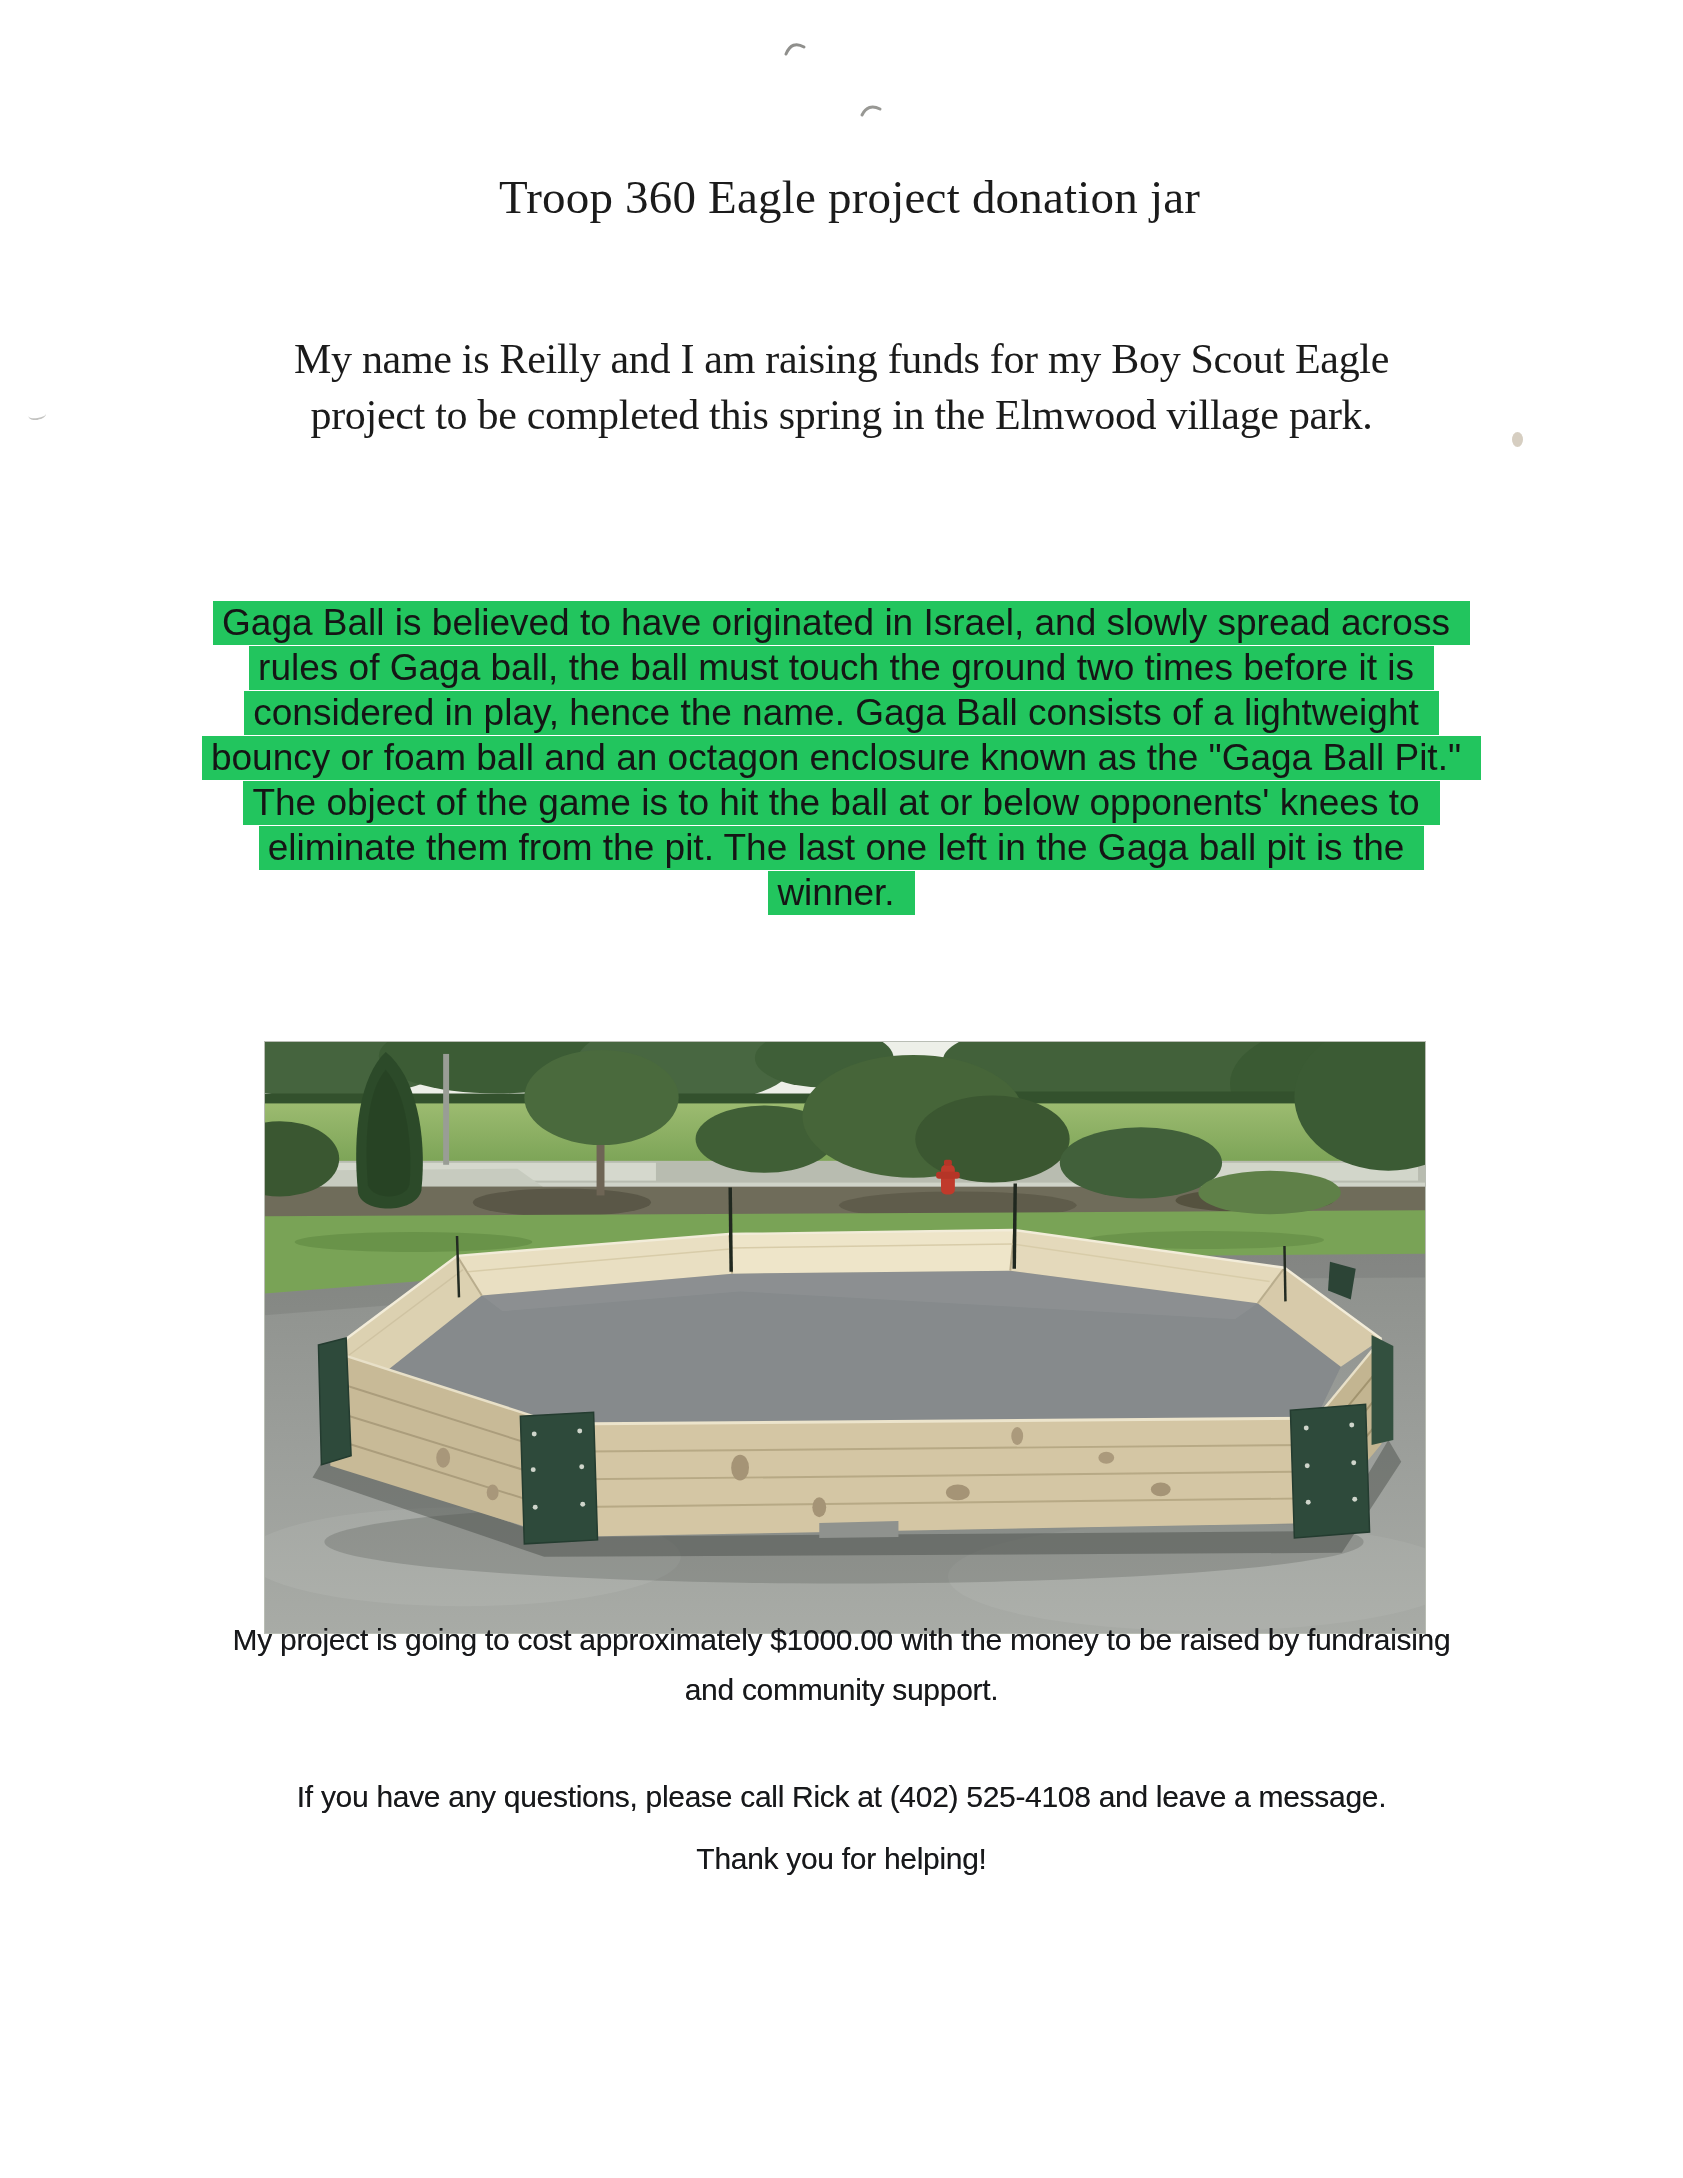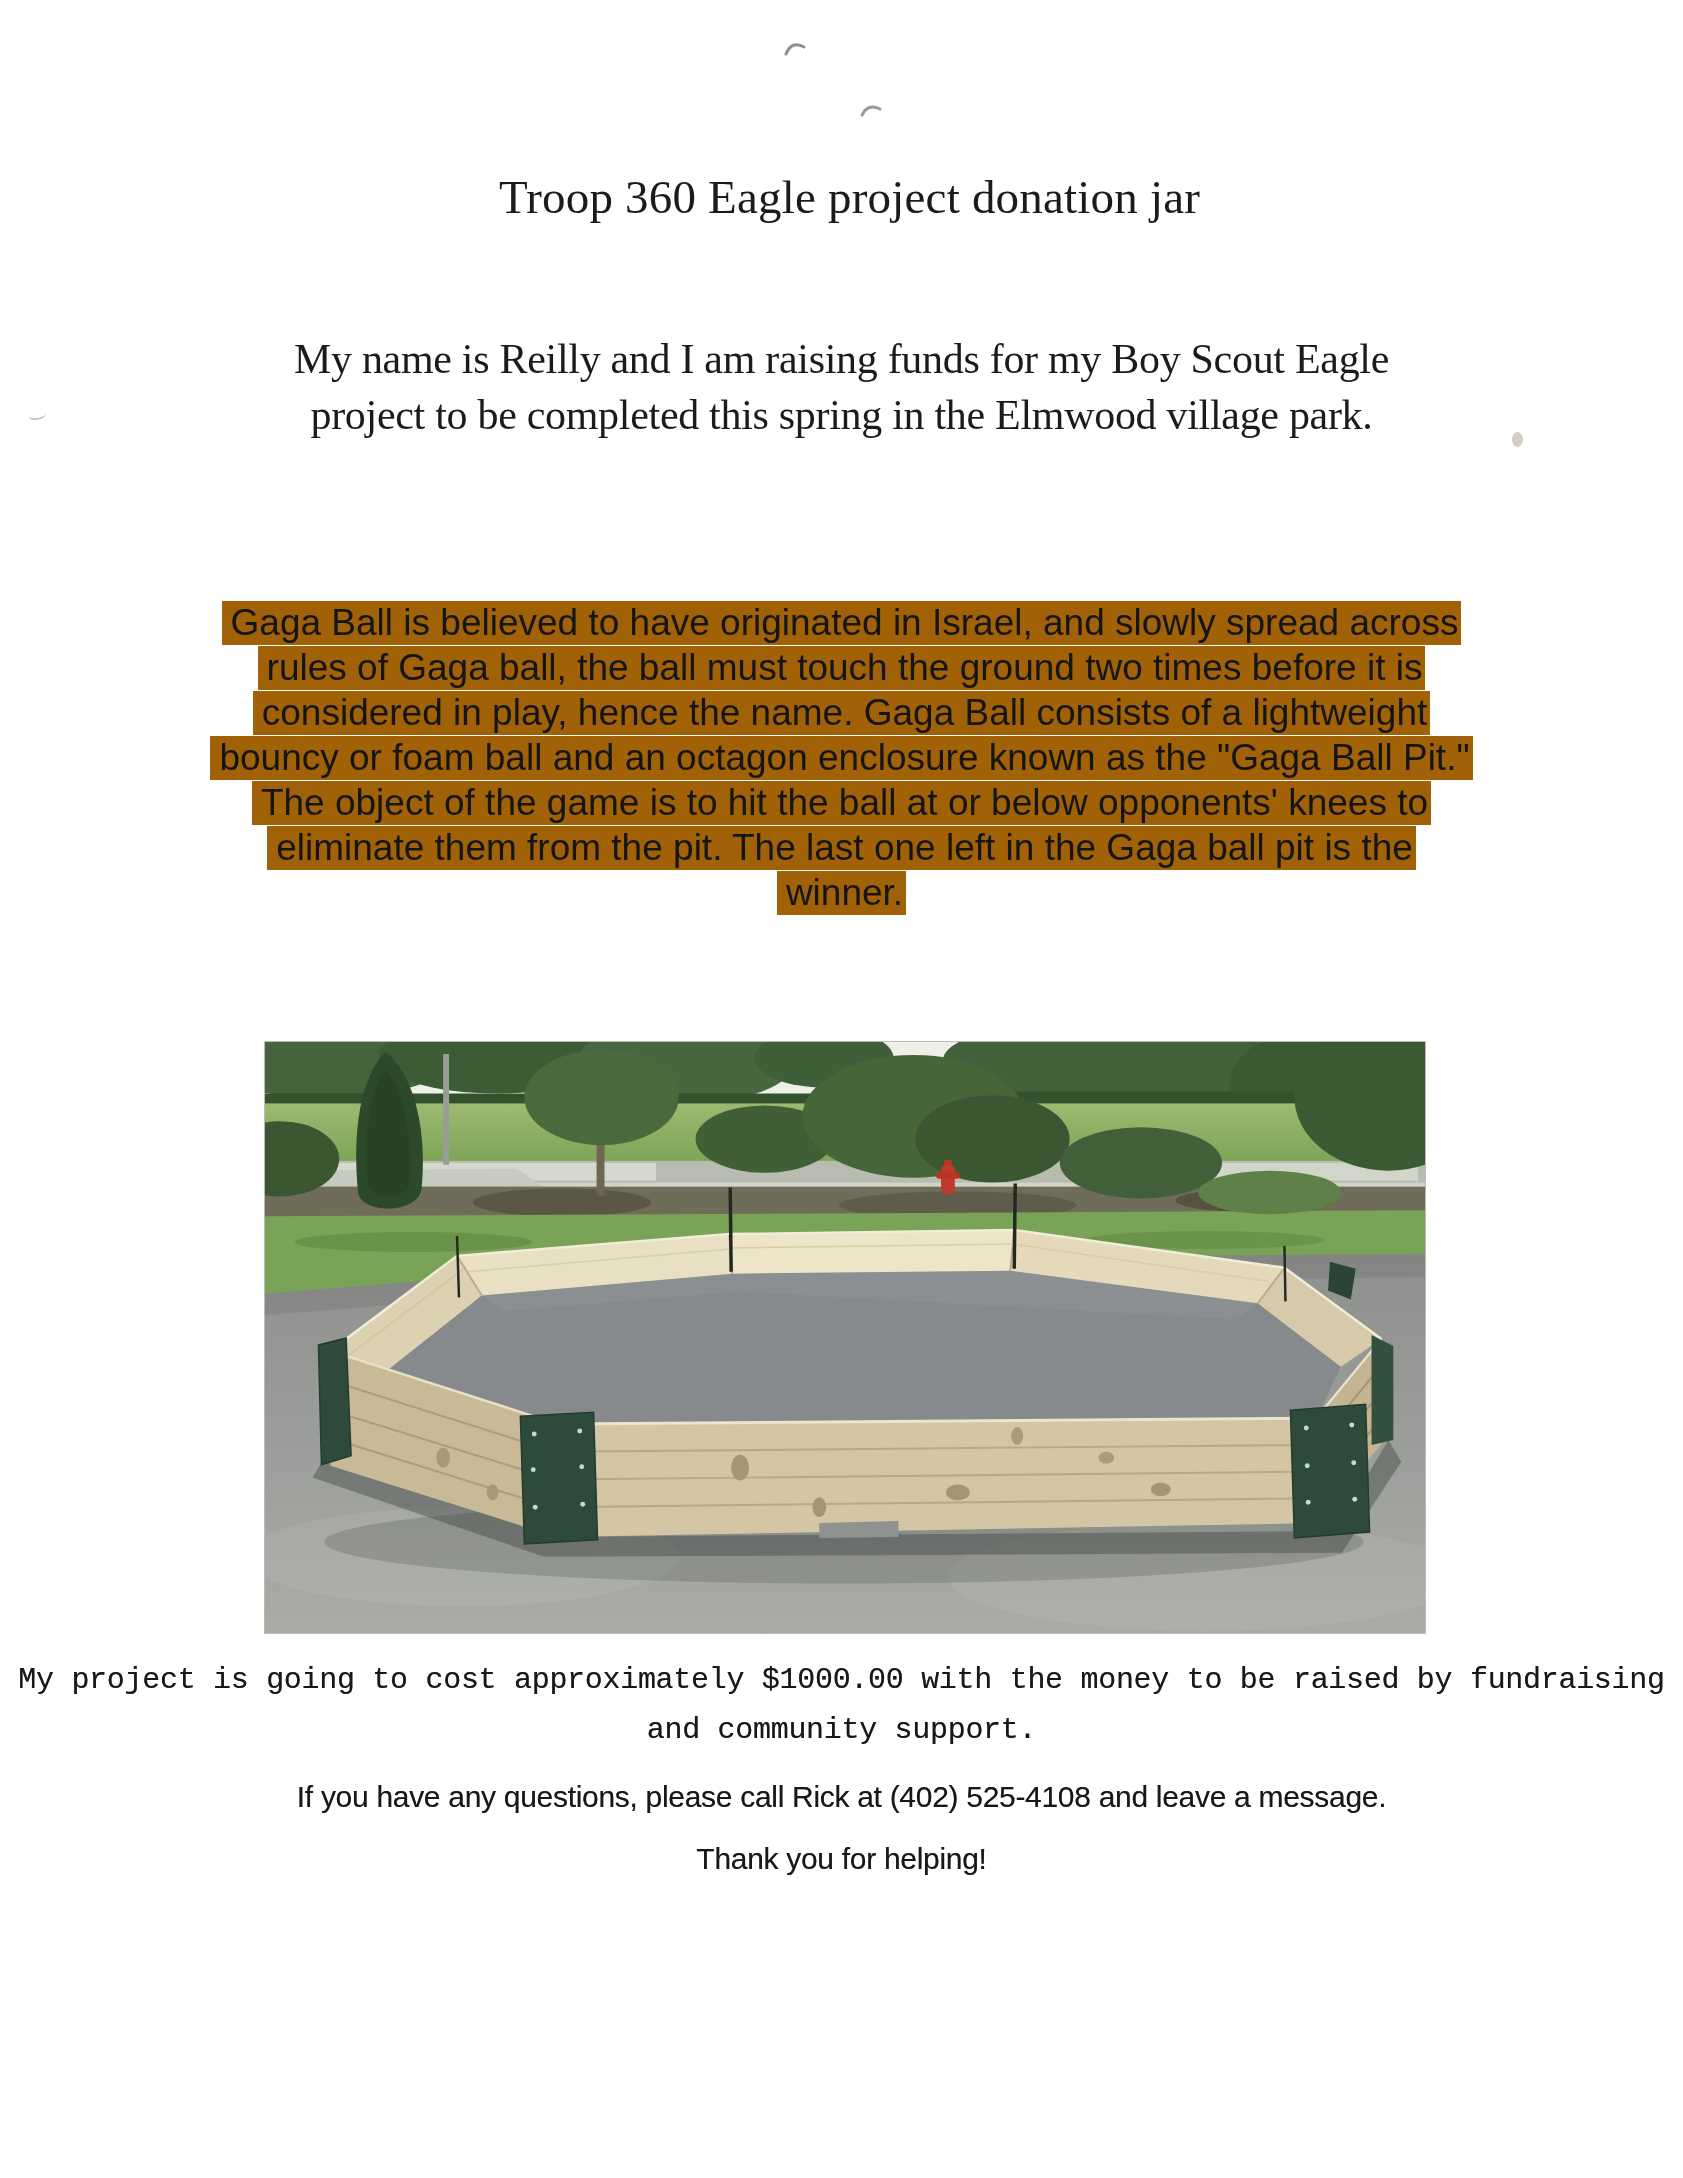--- a/index.html
+++ b/index.html
@@ -25,34 +25,34 @@
   .p1{top:331px;}
   .p2{top:471px;}
   .ln{display:block;}
   
   .hl-block{
     position:absolute; left:0; right:0; top:600px; text-align:center;
     font-family:"Liberation Sans", sans-serif; font-size:37px; line-height:45px;
     color:#151515;
   }
   .hl-row{height:45px;}
-  .hl{background:#a16207; padding:1px 3px 2px 9px; box-decoration-break:clone;}
+  .hl{background:#22c55e; padding:1px 20px 2px 9px; box-decoration-break:clone;}
   
   .photo{
     position:absolute; left:265px; top:1042px; width:1160px; height:591px; margin:0;
     outline:1px solid #b9bdb4;
   }
   .photo svg{display:block;}
   
   .bottom{
     position:absolute; left:0; right:0; margin:0; text-align:center;
     font-family:"Liberation Sans", sans-serif; font-size:30px; line-height:50px;
     color:#17181a; letter-spacing:-0.3px; text-shadow:0 0 0.4px rgba(20,20,25,.6);
   }
-  .cost{top:1655px;font-family:Liberation Mono, monospace;}
+  .cost{top:1615px;}
   .contact{top:1772px;}
   .thanks{top:1834px;}
 </style>
 </head>
 <body>
 
 <div class="page">
 
   <svg class="artifact" style="left:782px;top:38px;" width="28" height="22" viewBox="0 0 28 22">
     <path d="M4,16 Q10,2 22,9" fill="none" stroke="#8f8f8c" stroke-width="3" stroke-linecap="round"></path>

